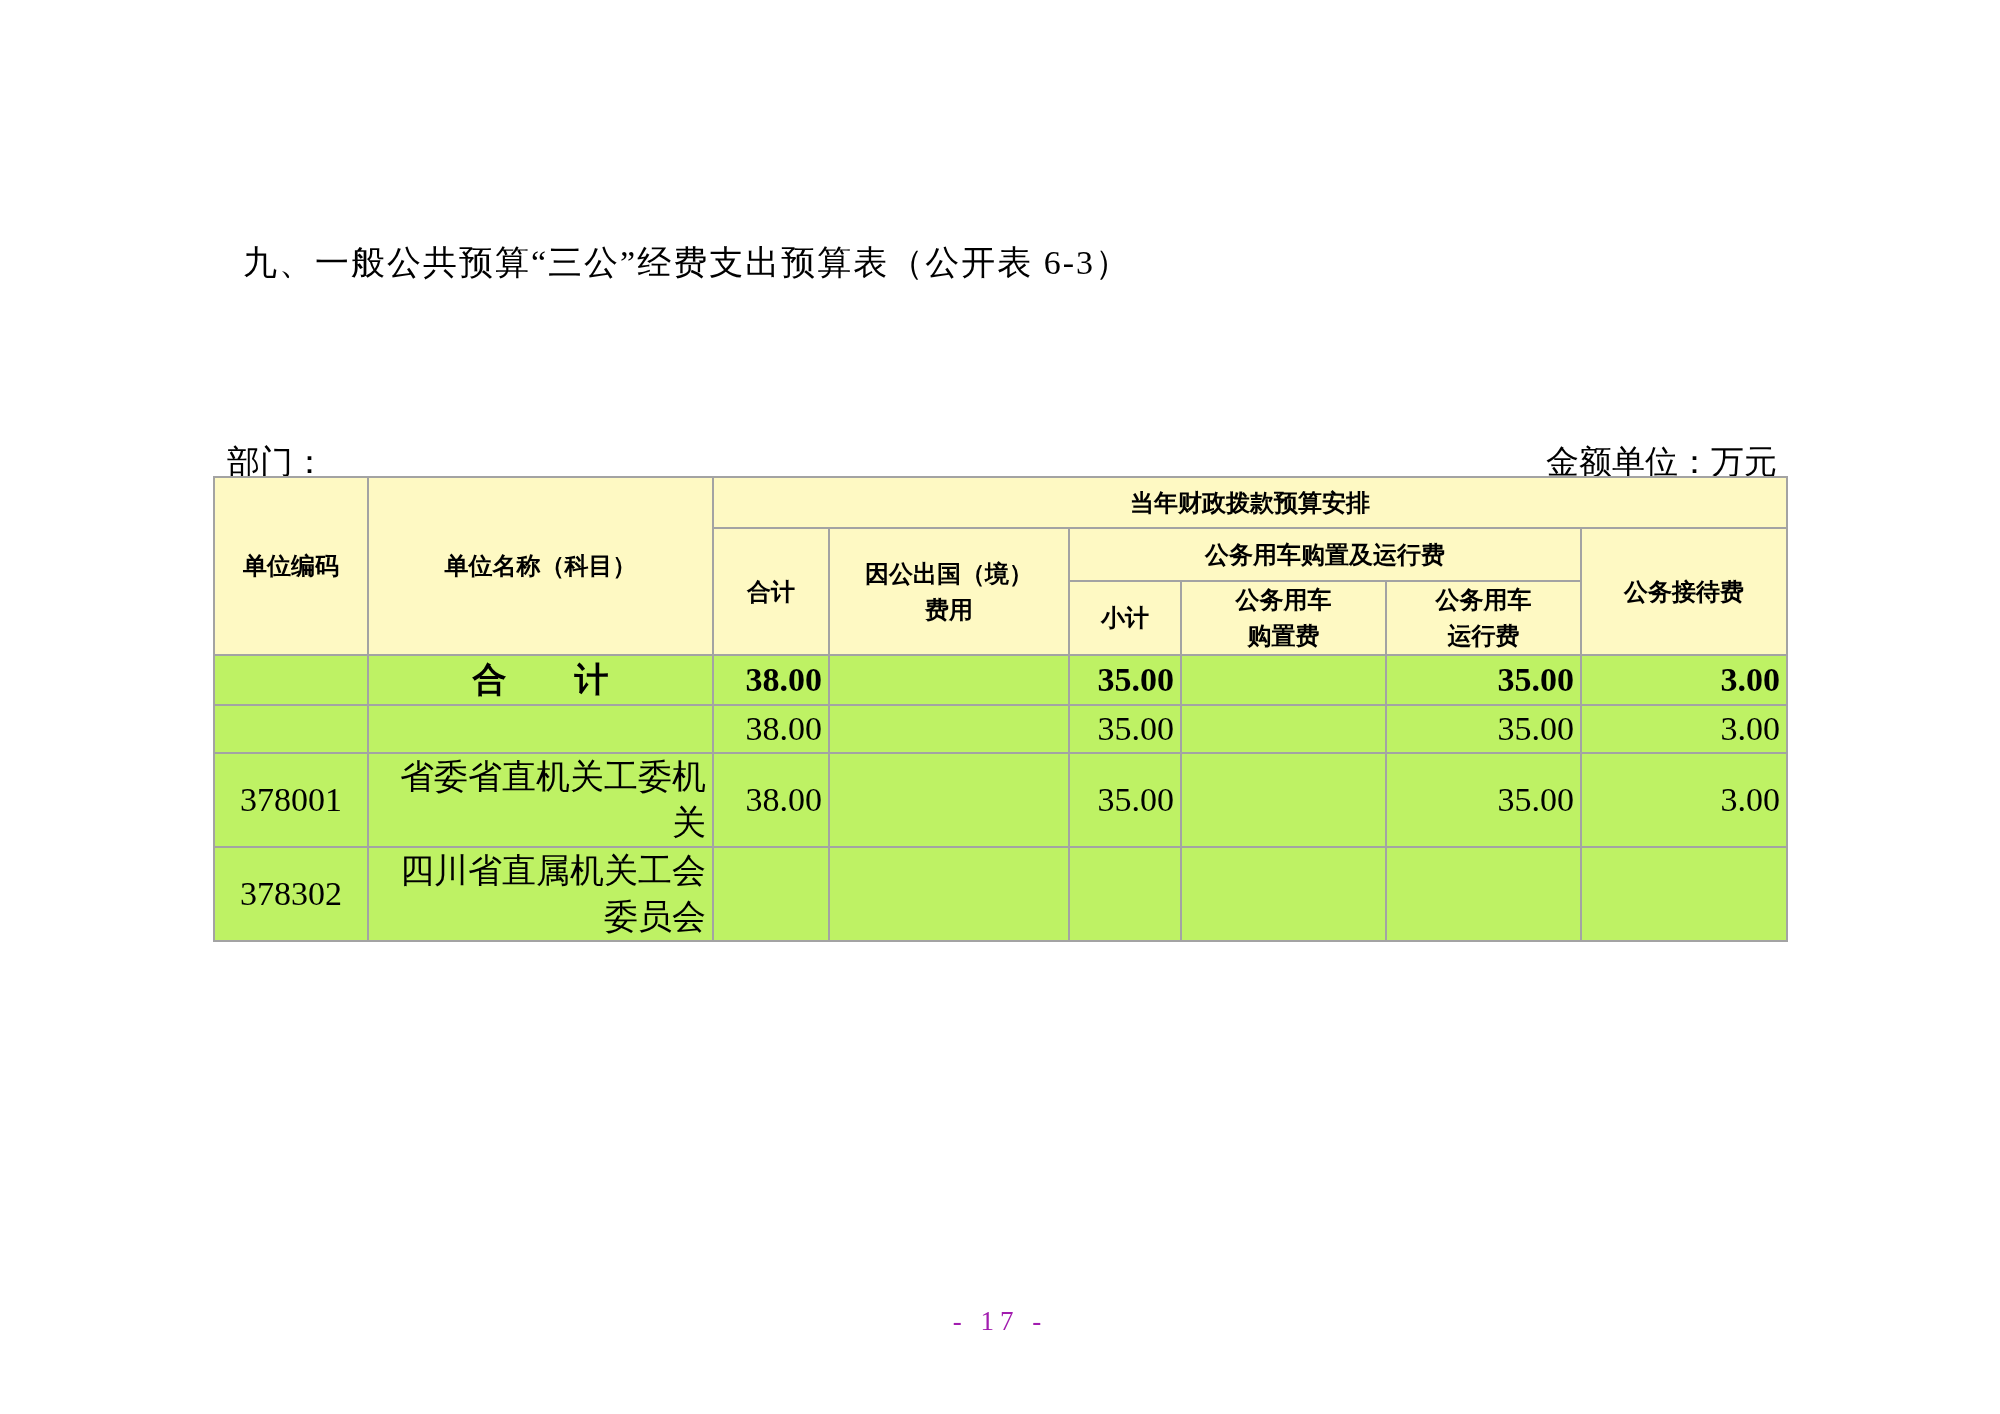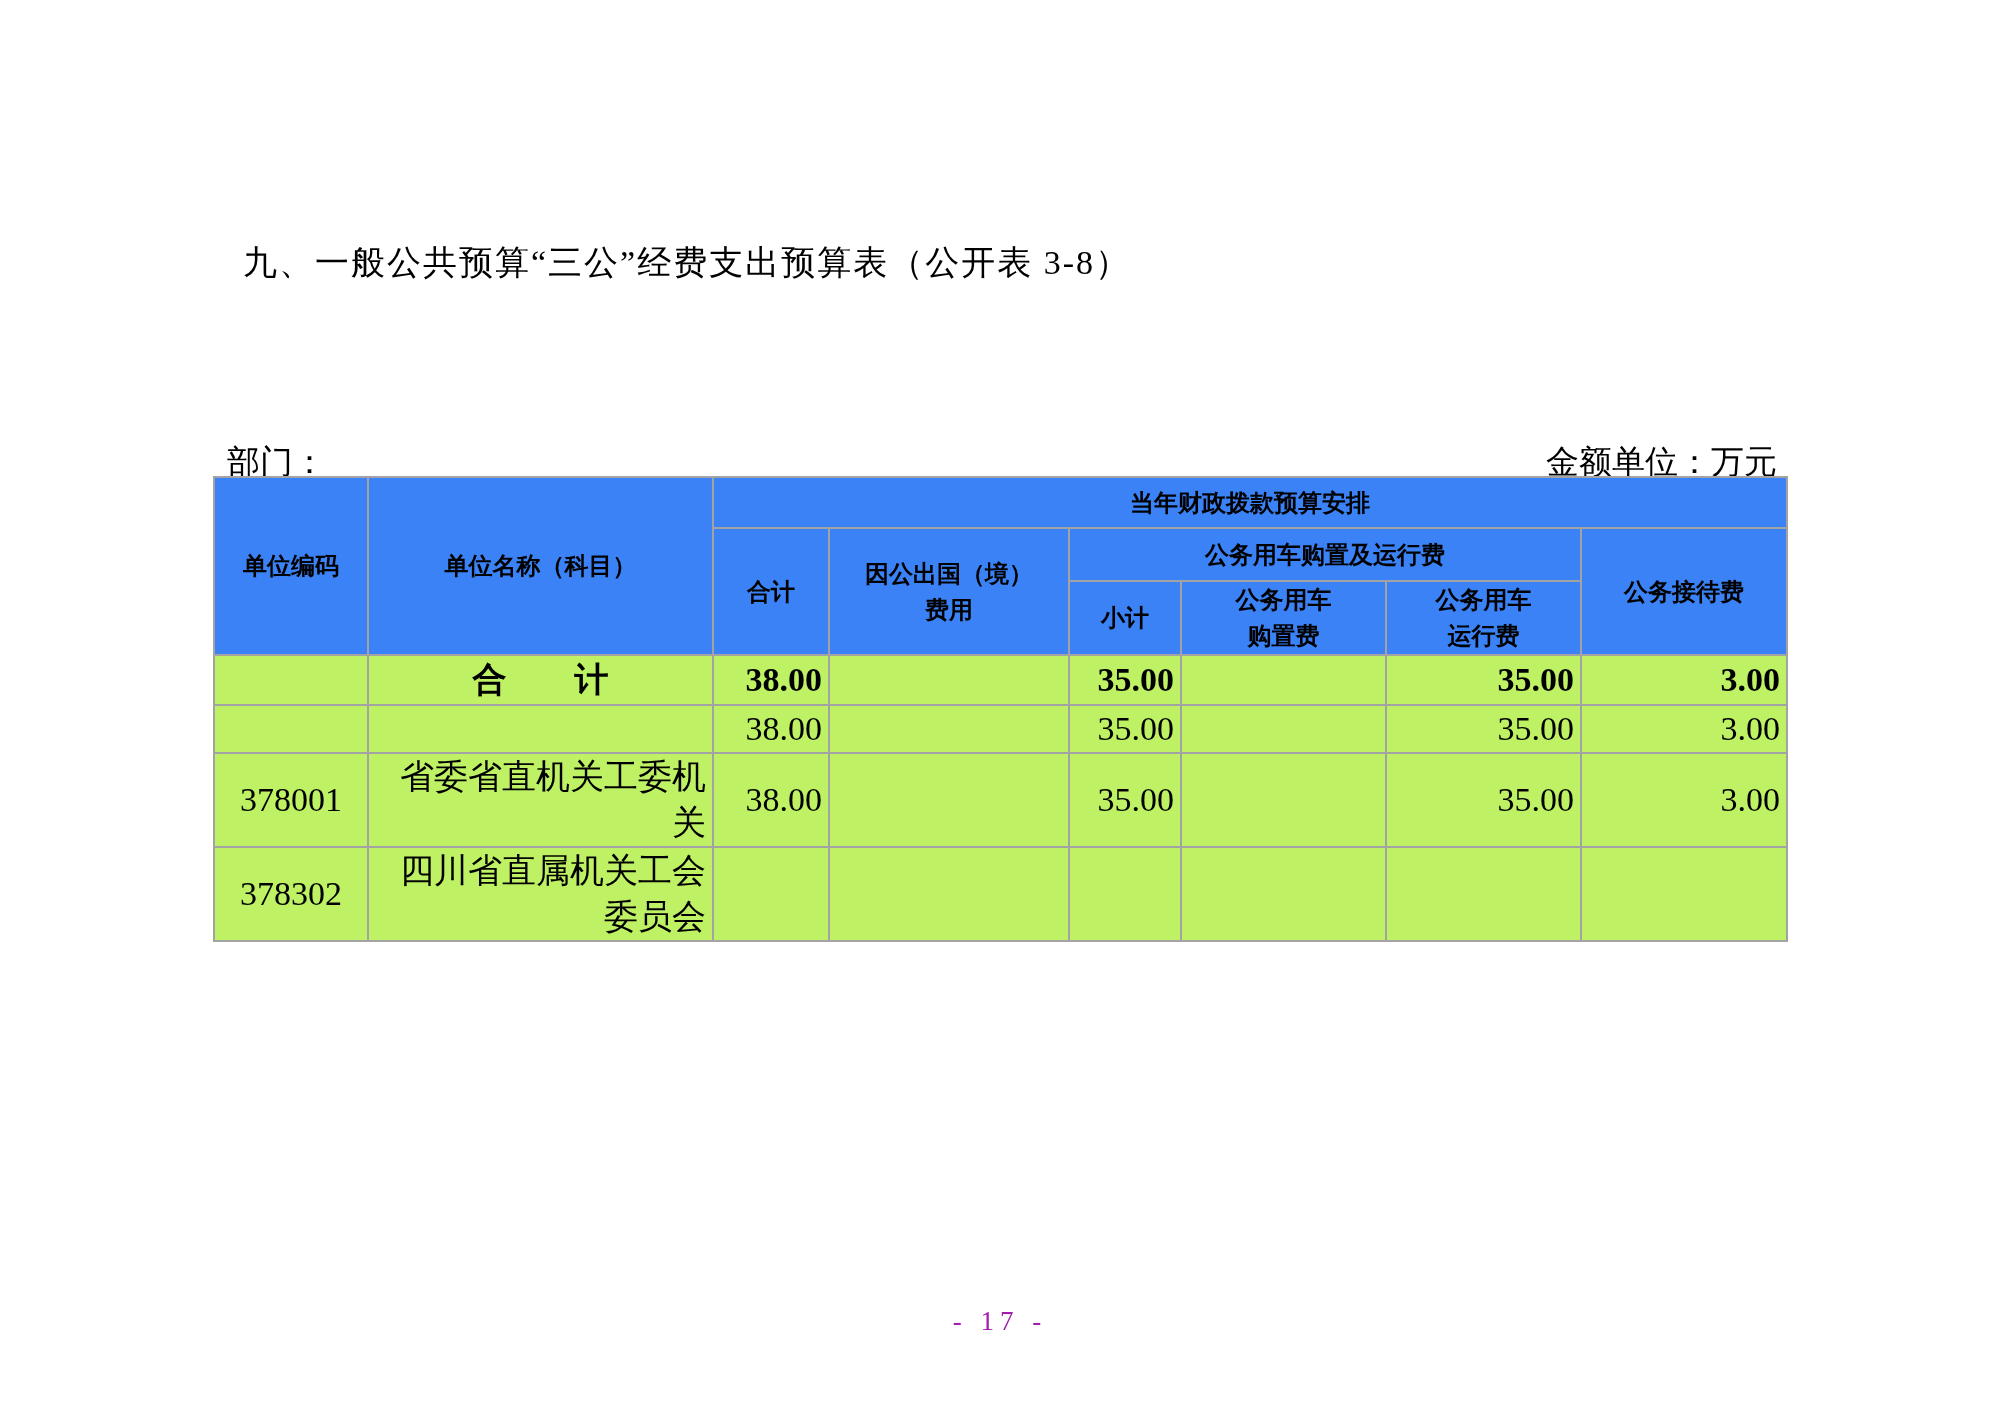--- a/index.html
+++ b/index.html
@@ -33,21 +33,21 @@
     position:absolute; left:213px; top:476px;
     border-collapse:collapse; table-layout:fixed;
     width:1573px;
   }
   table.budget-table th, table.budget-table td {
     border:2px solid #a3a3a3;
     padding:0 6px;
     overflow:hidden;
   }
   table.budget-table thead th {
-    background:#3b82f6;
+    background:#fef9c3;
     font-family:"Liberation Sans","DejaVu Sans",sans-serif;
     font-weight:bold;
     font-size:24px;
     text-align:center; vertical-align:middle;
     line-height:1.5;
   }
   .pre { white-space:pre-line; }
   tr.hr1 { height:51px; }
   tr.hr2 { height:53px; }
   tr.hr3 { height:73px; }
@@ -67,21 +67,21 @@
     position:absolute; left:0; top:1306px; width:2000px;
     text-align:center; font-size:27px; color:#a21caf;
     letter-spacing:6px;
   }
 </style>
 </head>
 <body>
 
 <div class="page">
 
-  <div class="heading">九、一般公共预算“三公”经费支出预算表（公开表 3-8）</div>
+  <div class="heading">九、一般公共预算“三公”经费支出预算表（公开表 6-3）</div>
 
 
   <div class="meta-row">
     <span class="left">部门：</span>
     <span class="right">金额单位：万元</span>
   </div>
 
   <table class="budget-table">
     <colgroup>
       <col style="width:154px">

